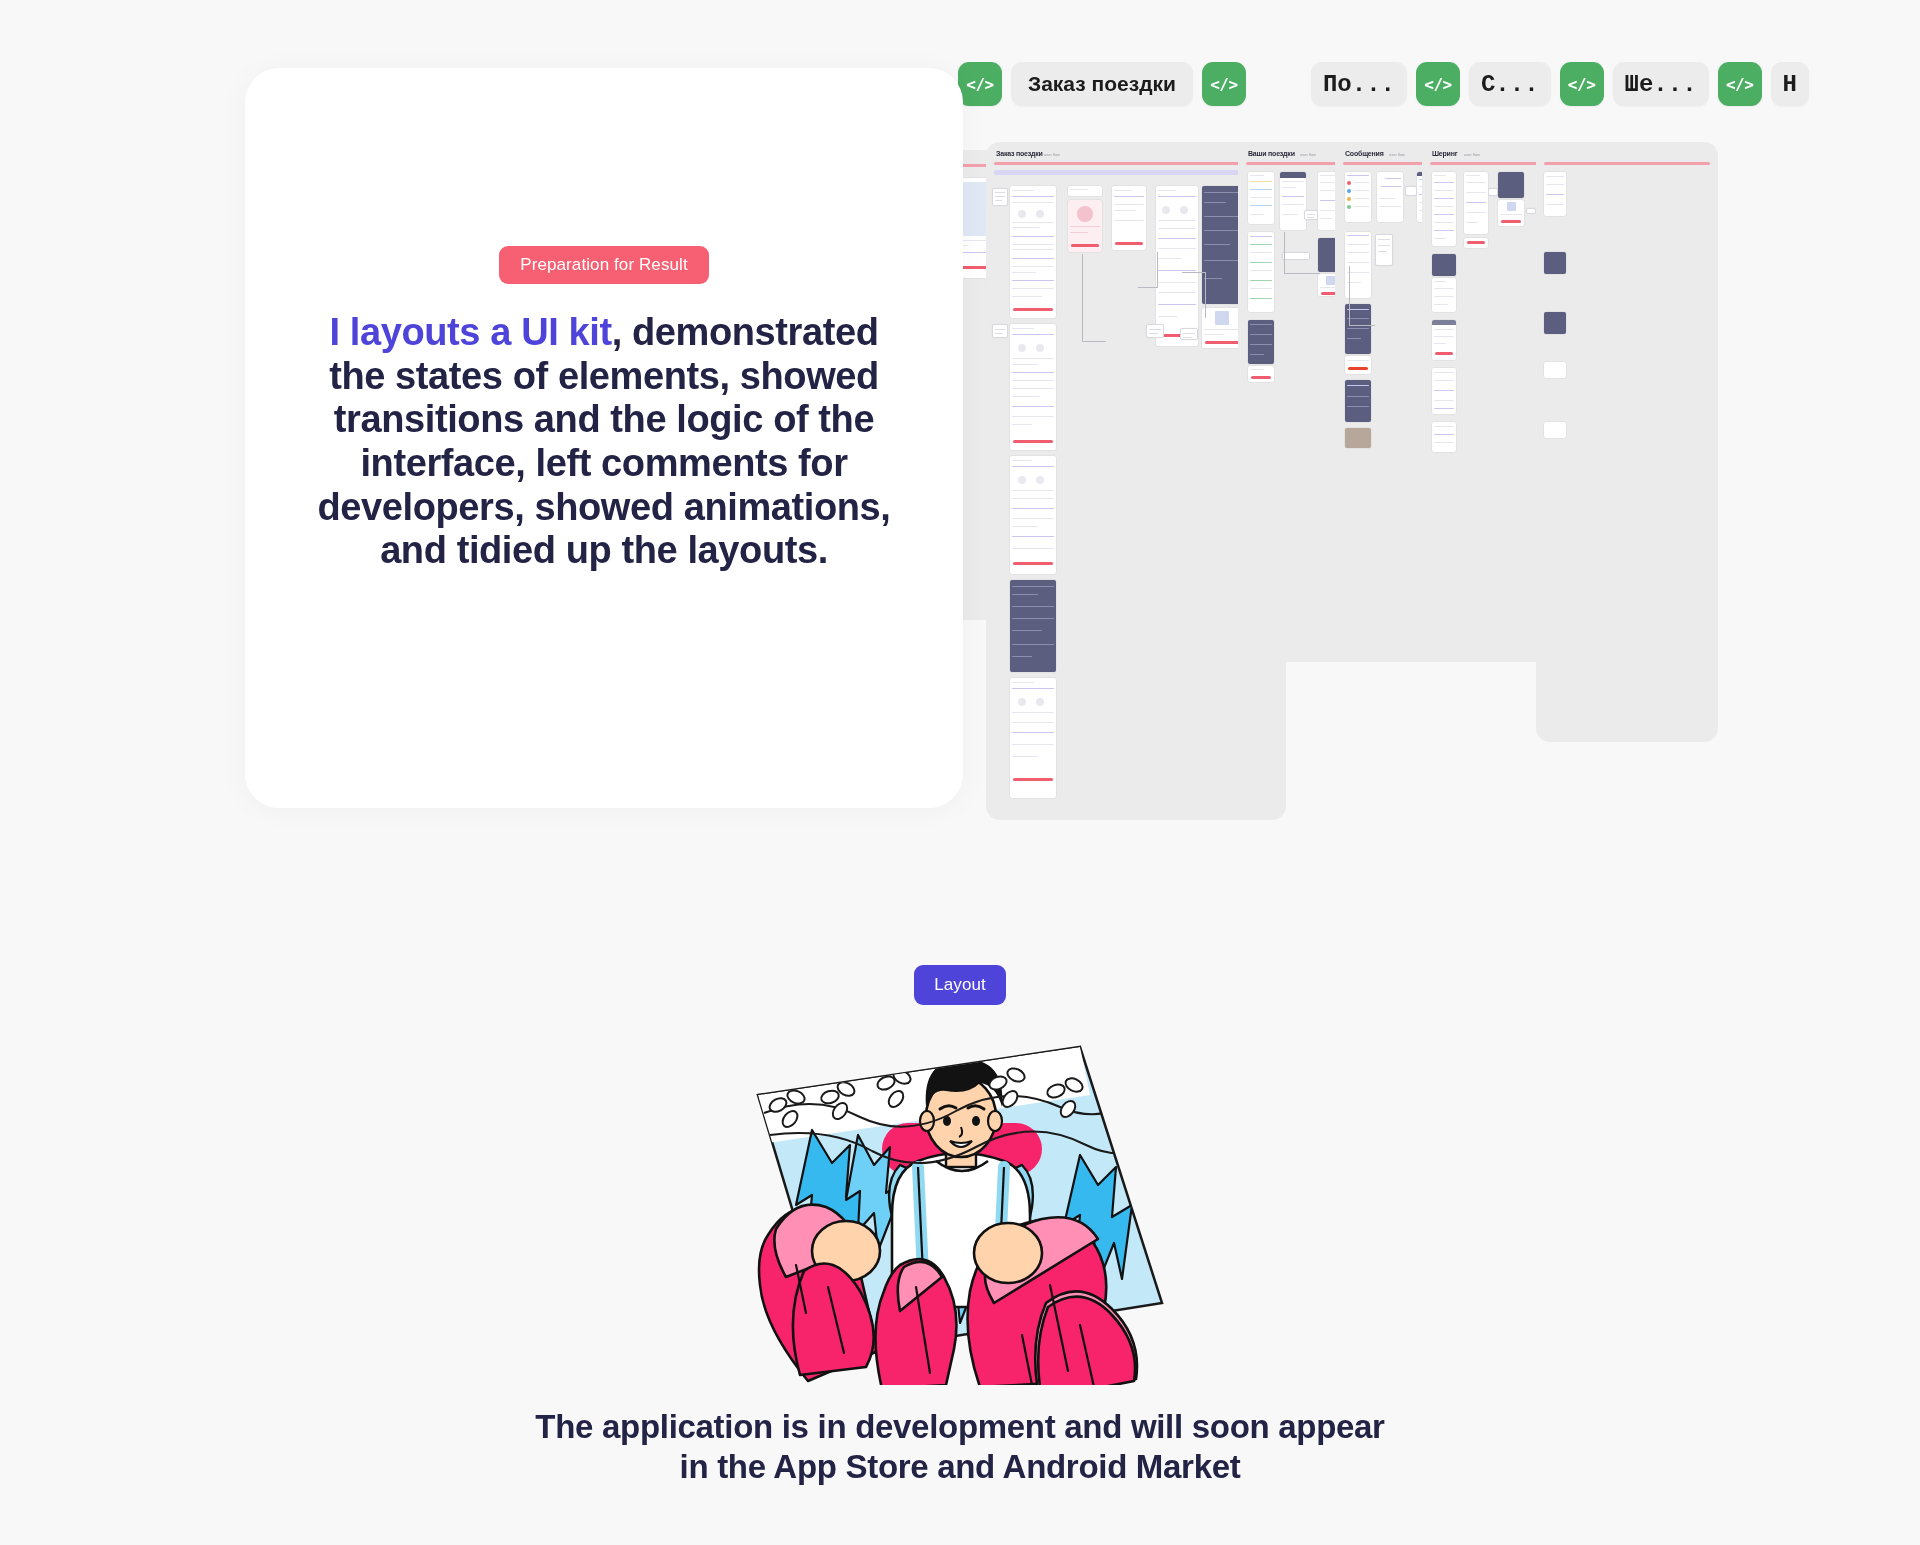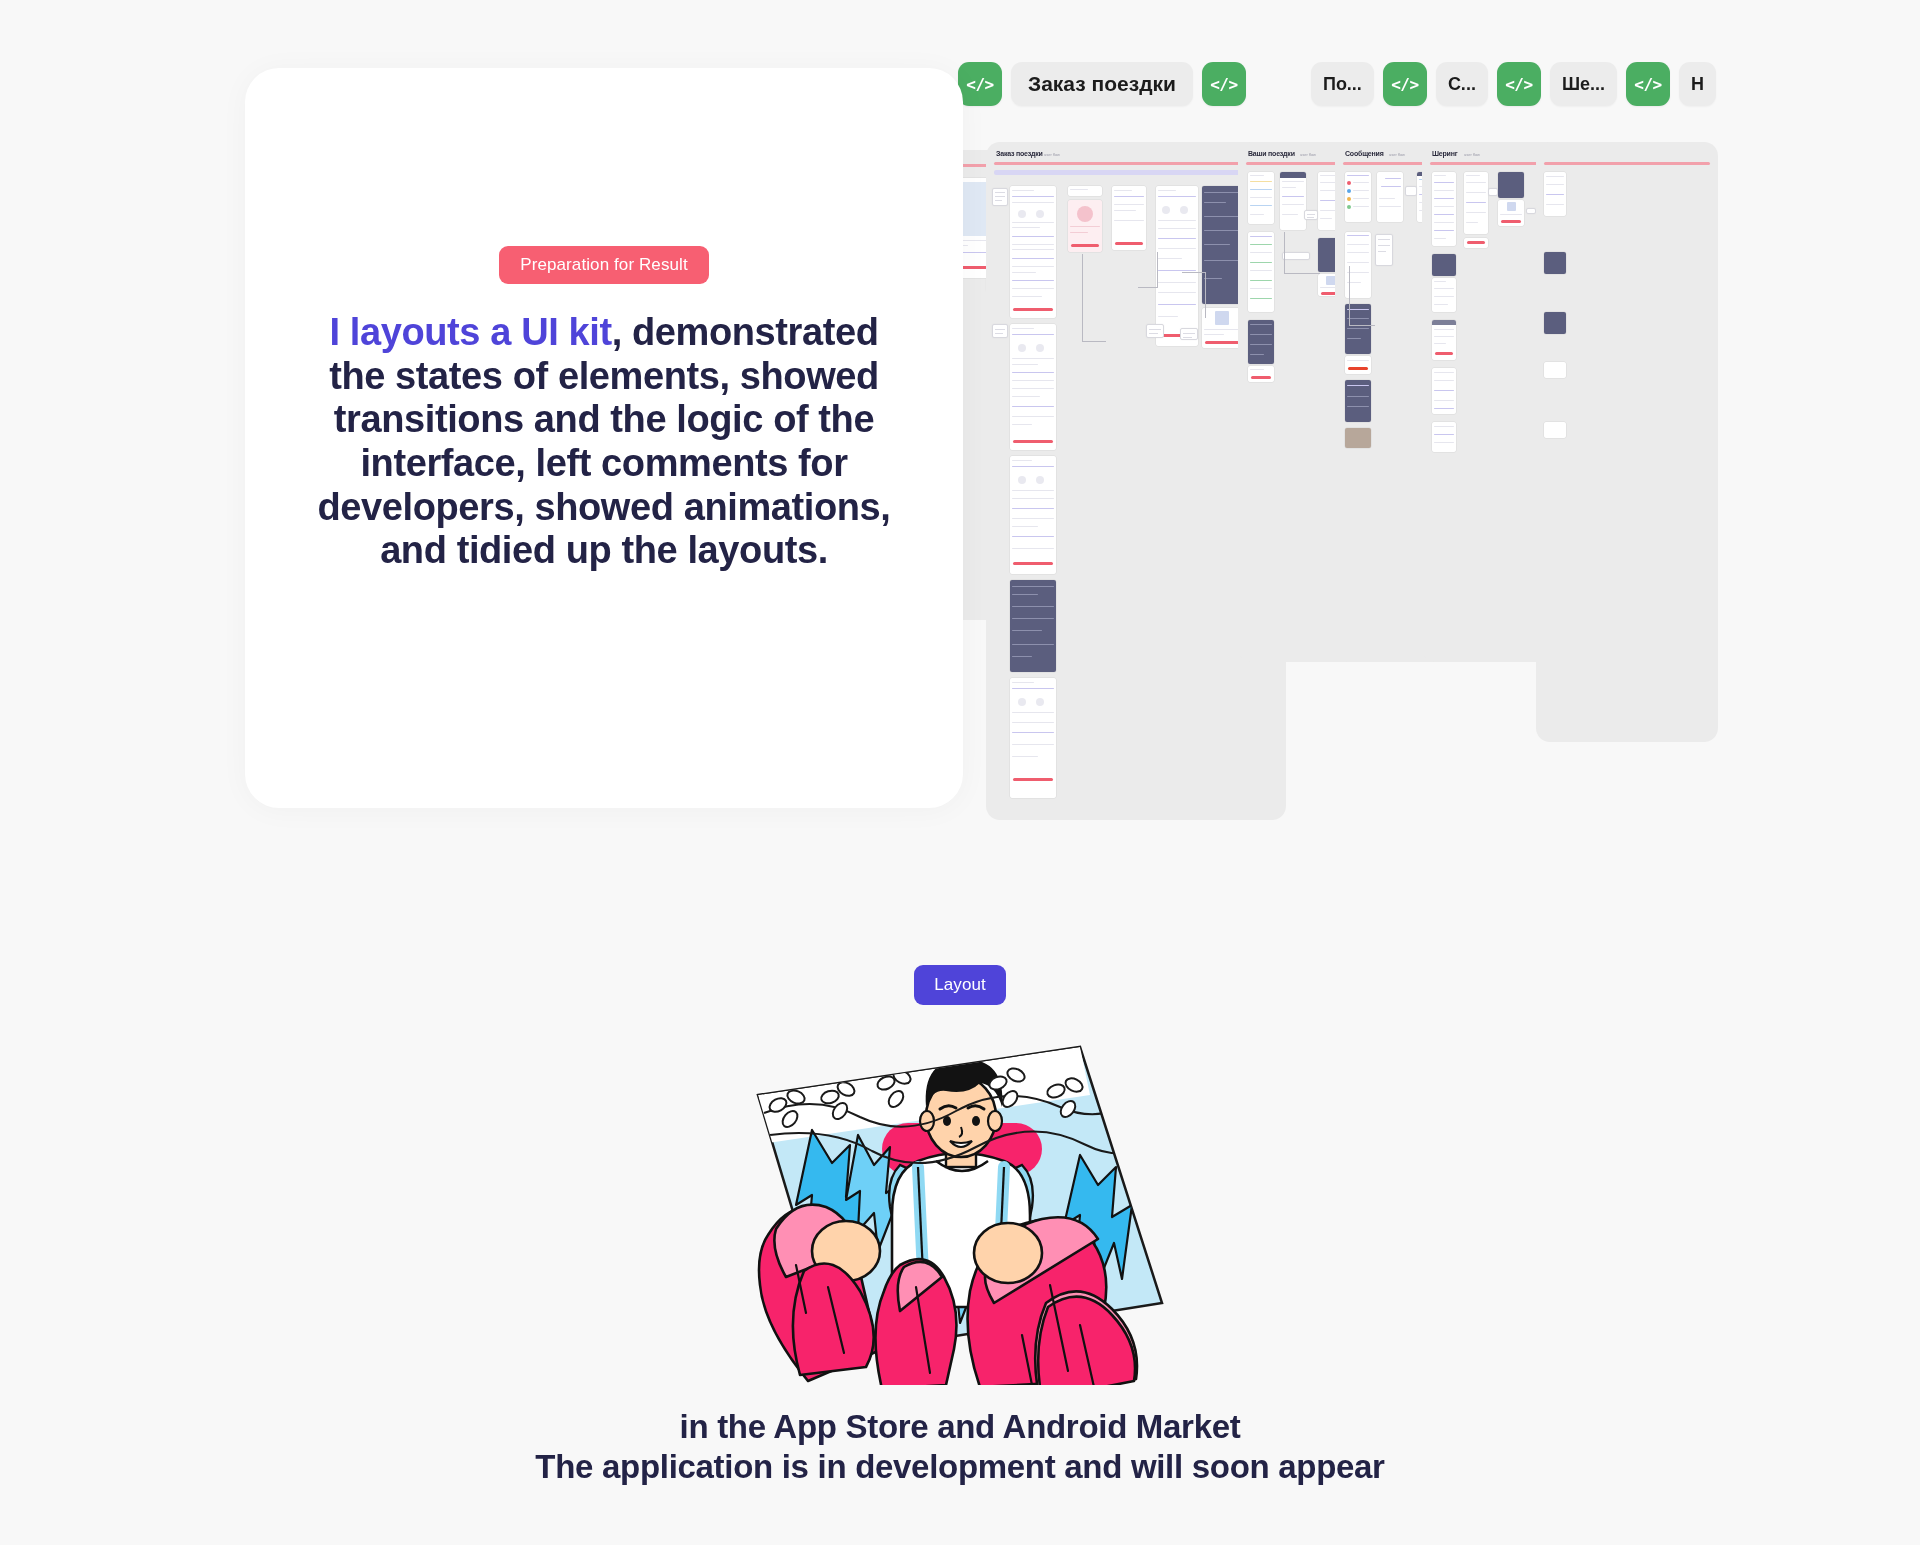--- a/index.html
+++ b/index.html
@@ -36,21 +36,21 @@
   }
   .tab-btn {
     height: 44px; border-radius: 11px;
     background: #ececec;
     display: flex; align-items: center; justify-content: center;
     padding: 0 17px;
     color: #1c1c1c; font-size: 21px; font-weight: 700;
     white-space: nowrap; flex: none;
     box-shadow: 0 1px 2px rgba(0,0,0,0.04);
   }
-  .tab-btn.narrow { padding: 0 12px; font-size: 18px; }
+  .tab-btn.narrow { padding: 0 12px; font-size: 24px; font-family: Liberation Mono, monospace; }
 
   
   .boards {
     position: absolute; left: 0px; top: 80px;
     width: 1010px; height: 690px;
   }
   .board {
     position: absolute;
     background: #ebebeb;
     border-radius: 14px;
@@ -693,18 +693,18 @@
           <path d="M296 268 q34 -26 66 6 q30 30 24 70 l-96 22 q-12 -56 6 -98 z" fill="#ff8fb4"></path>
           <path d="M298 272 q34 -24 64 8 q28 30 22 66 l-92 18 q-10 -52 6 -92 z" fill="#f7236b"></path>
           <path d="M300 250 l18 86" fill="none" stroke-width="2.2"></path>
           <path d="M330 290 l14 62" fill="none" stroke-width="2.2"></path>
           <path d="M272 300 l10 50" fill="none" stroke-width="2.2"></path>
         </g>
       </svg>
     </div>
 
     <div class="footer-text">
+      <div>The application is in development and will soon appear</div>
       <div>in the App Store and Android Market</div>
-      <div>The application is in development and will soon appear</div>
     </div>
   </div>
 
 </div>
 
 </body></html>

